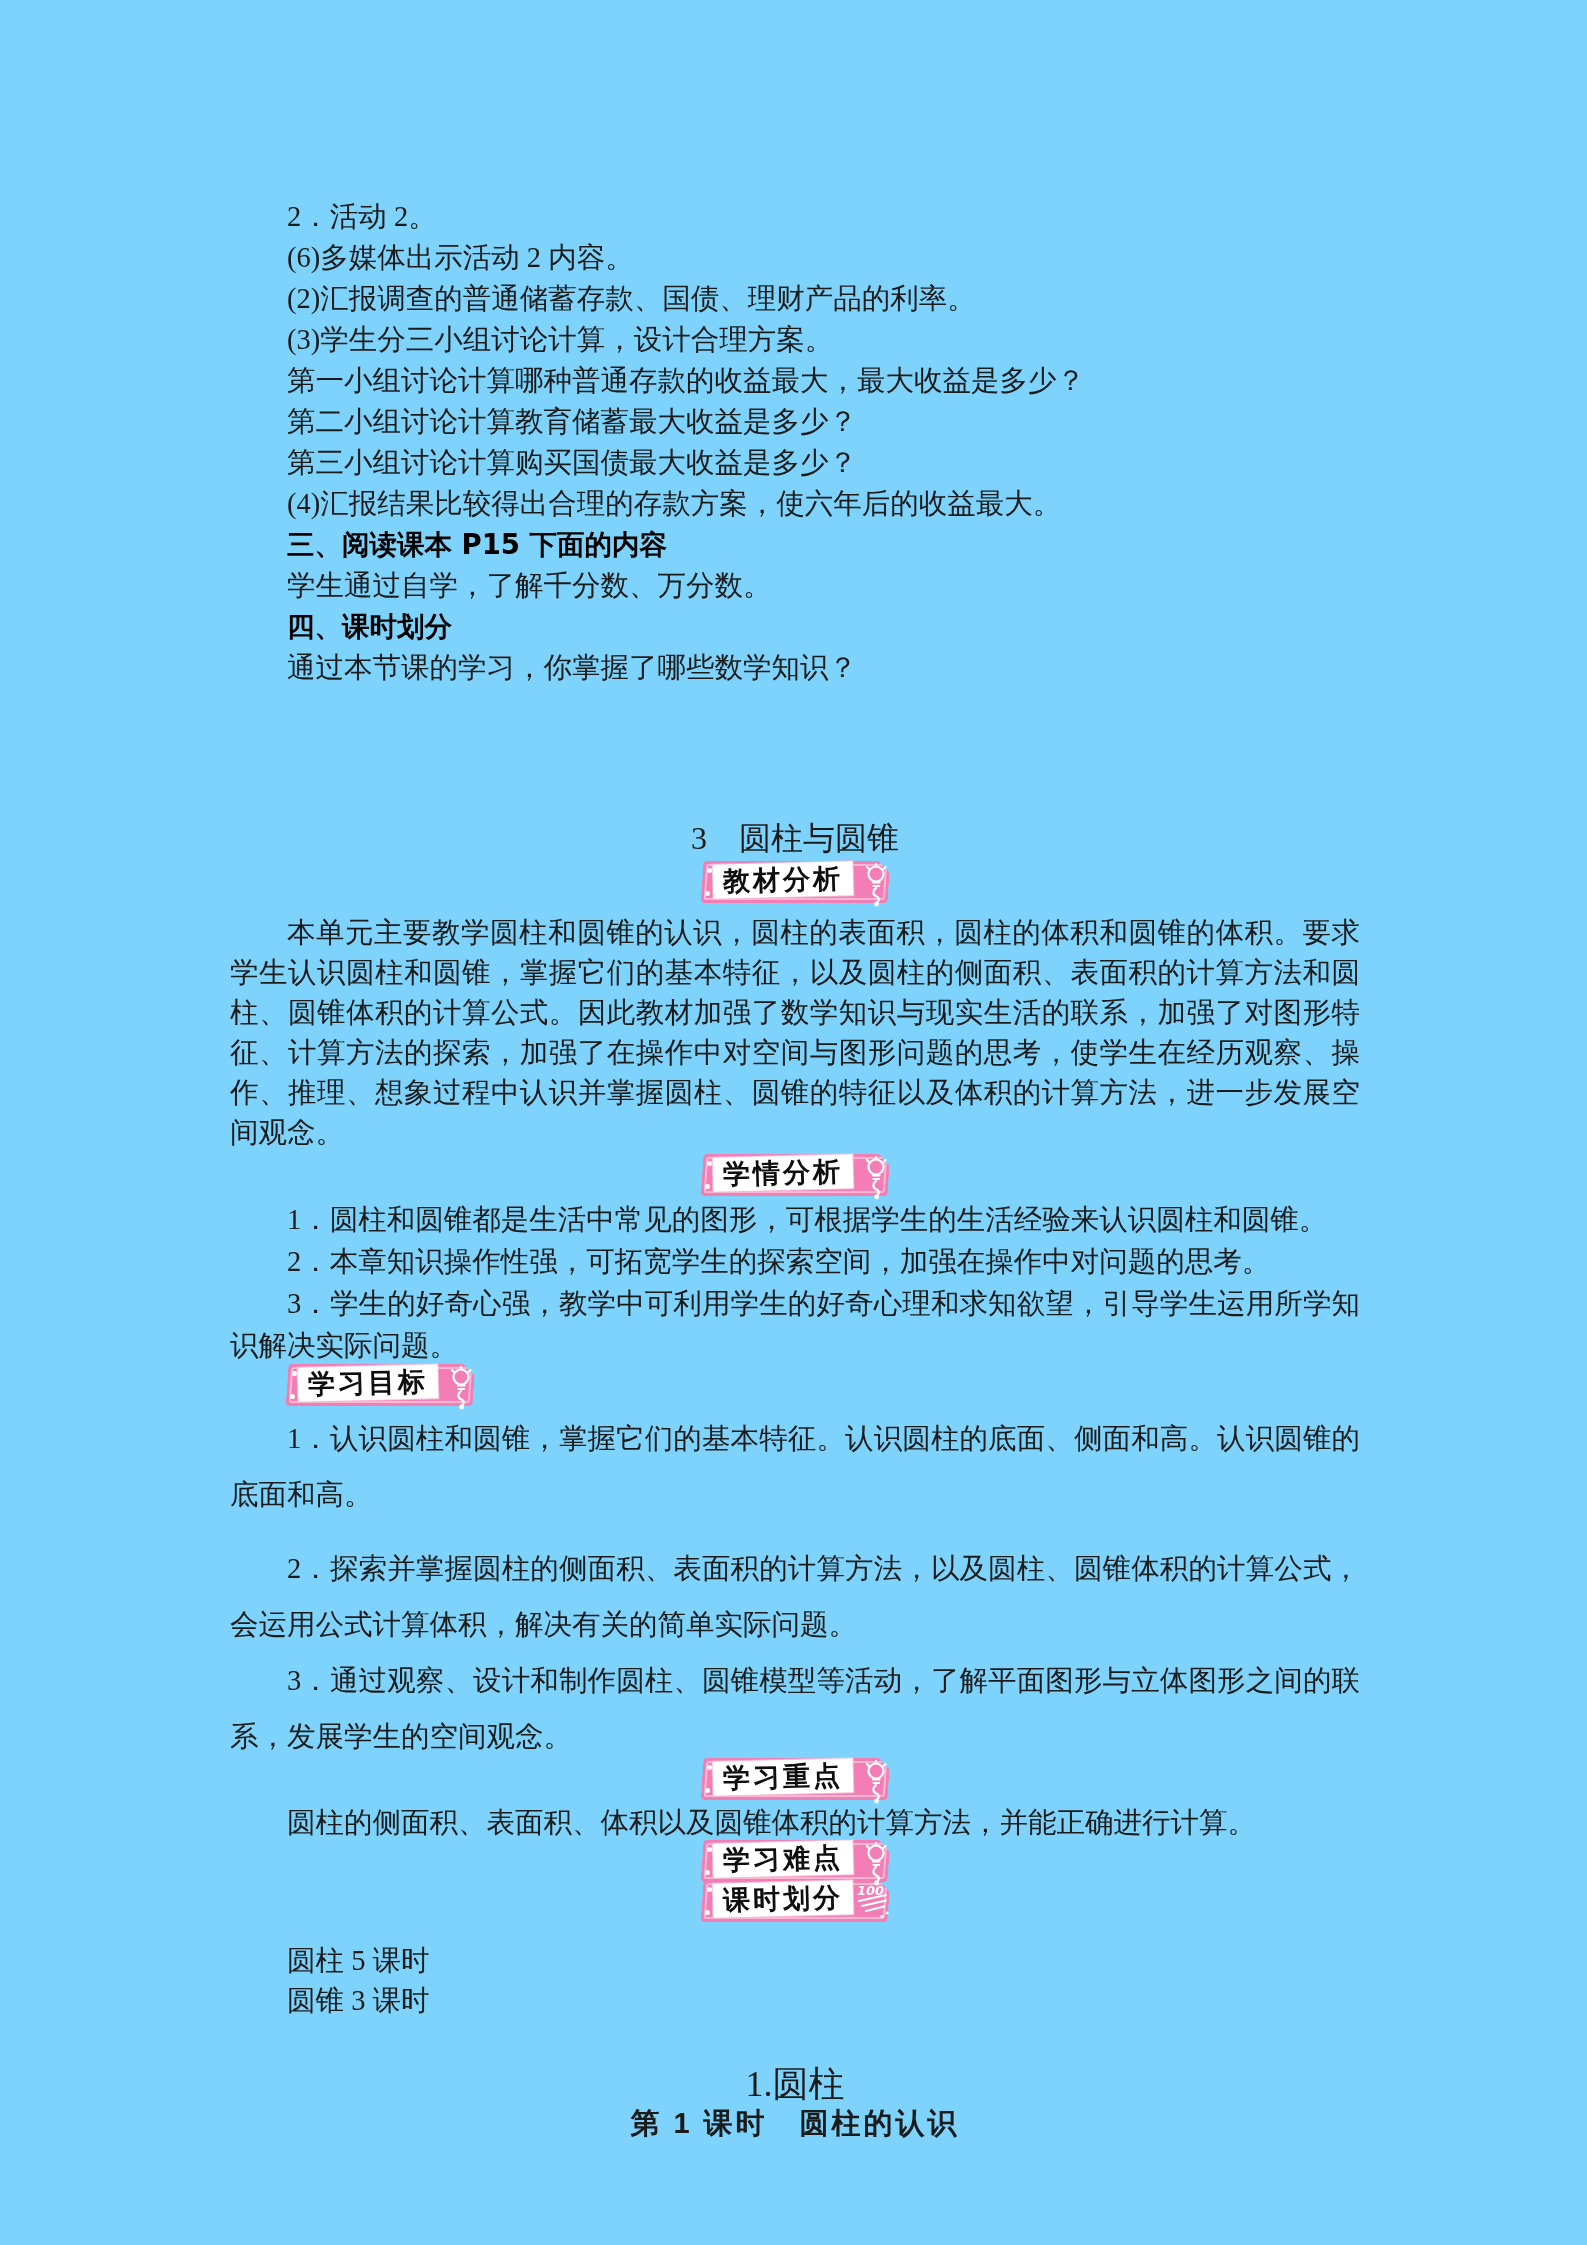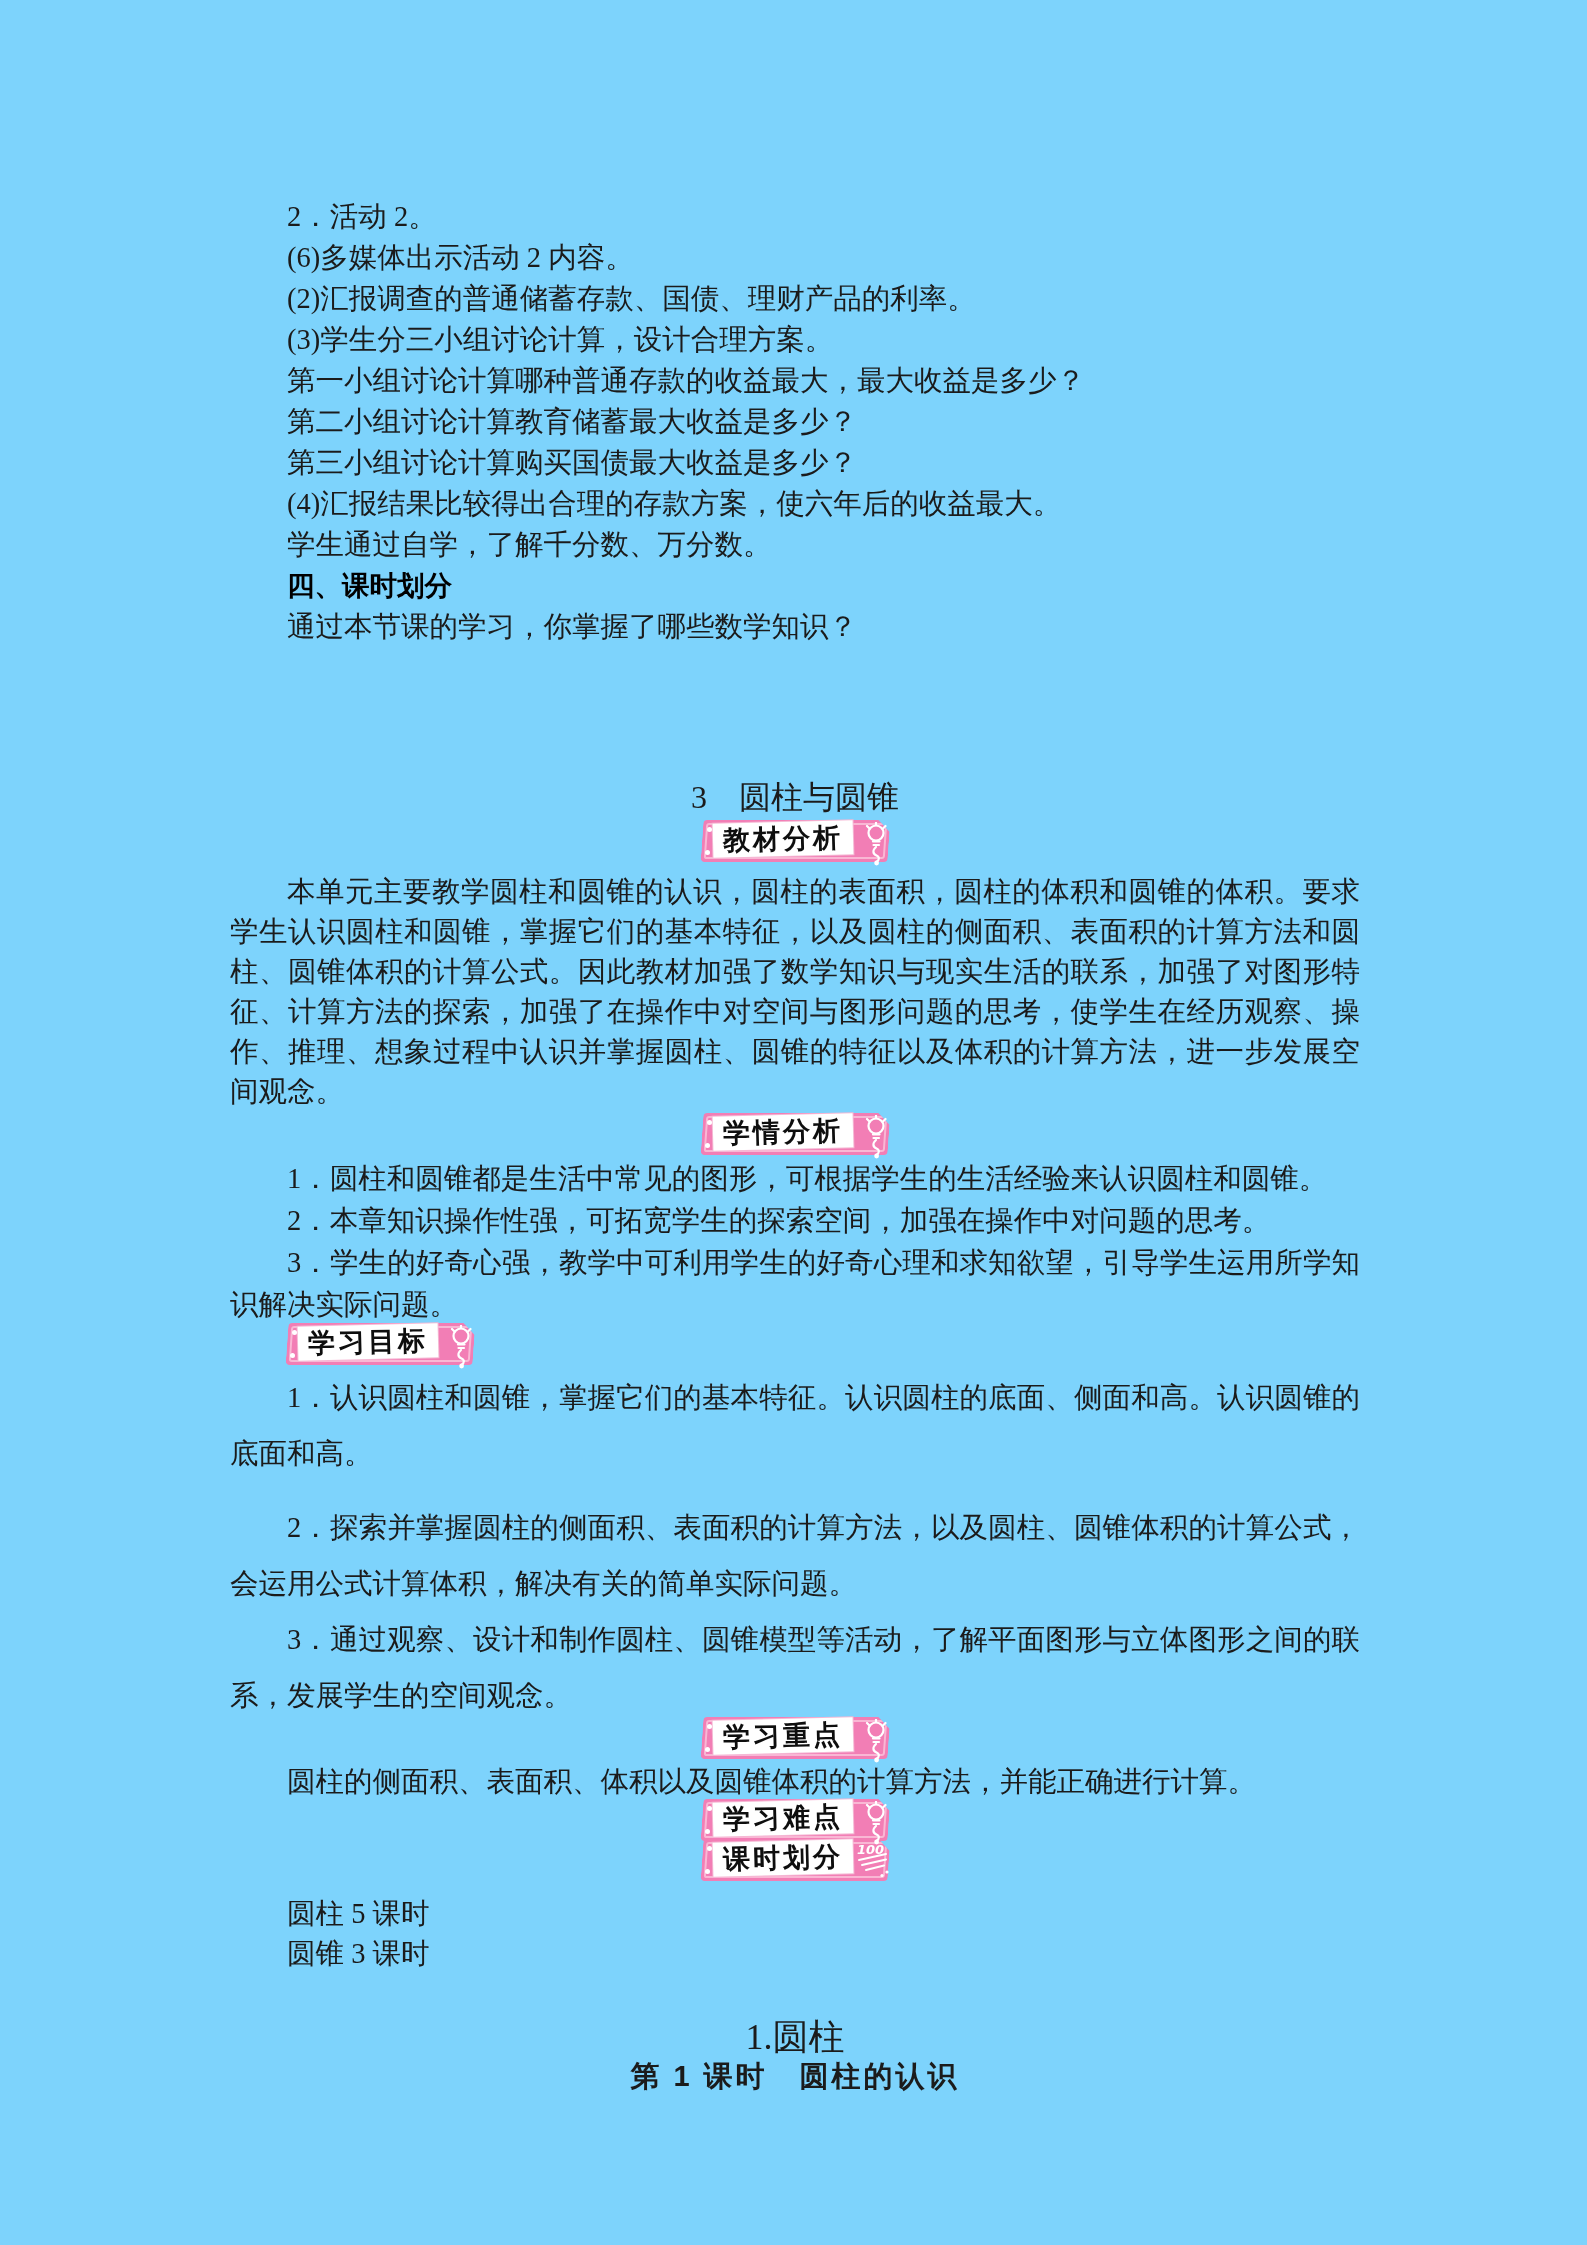--- a/index.html
+++ b/index.html
@@ -54,21 +54,21 @@
   .body-par{margin:0;font-size:28.5px;line-height:40px;text-indent:57px;text-align:justify;}
   .analysis{margin-top:9px;}
   .pt{margin:0;font-size:28.5px;text-indent:57px;text-align:justify;}
   .learner-pts p{line-height:42px;}
   .learner-pts{margin-top:2px;}
   .goal-pts{margin-top:4px;}
   .goal-pts p{line-height:56px;}
   .goal-pts p.gap{margin-top:18px;}
   .single{margin-top:2px;line-height:40px;}
   .single.d{margin-top:4px;}
-  .sched{margin-top:12px;}
+  .sched{margin-top:18px;}
   .sched p{margin:0;font-size:28.5px;line-height:40px;text-indent:57px;}
 
   
   .subunit-title{margin:45px 0 0;text-align:center;font-size:36px;line-height:36px;font-weight:400;}
   .lesson-title{
     margin:4px 0 0;text-align:center;font-size:29px;line-height:34px;font-weight:700;
     font-family:Liberation Sans, sans-serif;letter-spacing:3px;
   }
 </style>
 </head>
@@ -79,20 +79,21 @@
 
     <div class="intro">
       <p>2．活动 2。</p>
       <p>(6)多媒体出示活动 2 内容。</p>
       <p>(2)汇报调查的普通储蓄存款、国债、理财产品的利率。</p>
       <p>(3)学生分三小组讨论计算，设计合理方案。</p>
       <p>第一小组讨论计算哪种普通存款的收益最大，最大收益是多少？</p>
       <p>第二小组讨论计算教育储蓄最大收益是多少？</p>
       <p>第三小组讨论计算购买国债最大收益是多少？</p>
       <p>(4)汇报结果比较得出合理的存款方案，使六年后的收益最大。</p>
+      <p class="hd">三、阅读课本 P15 下面的内容</p>
       <p>学生通过自学，了解千分数、万分数。</p>
       <p class="hd">四、课时划分</p>
       <p>通过本节课的学习，你掌握了哪些数学知识？</p>
     </div>
 
     <h2 class="unit-title">3　圆柱与圆锥</h2>
 
     <div class="stamp-row material">
       <span class="stamp">
         <span class="stamp-bg"></span>

